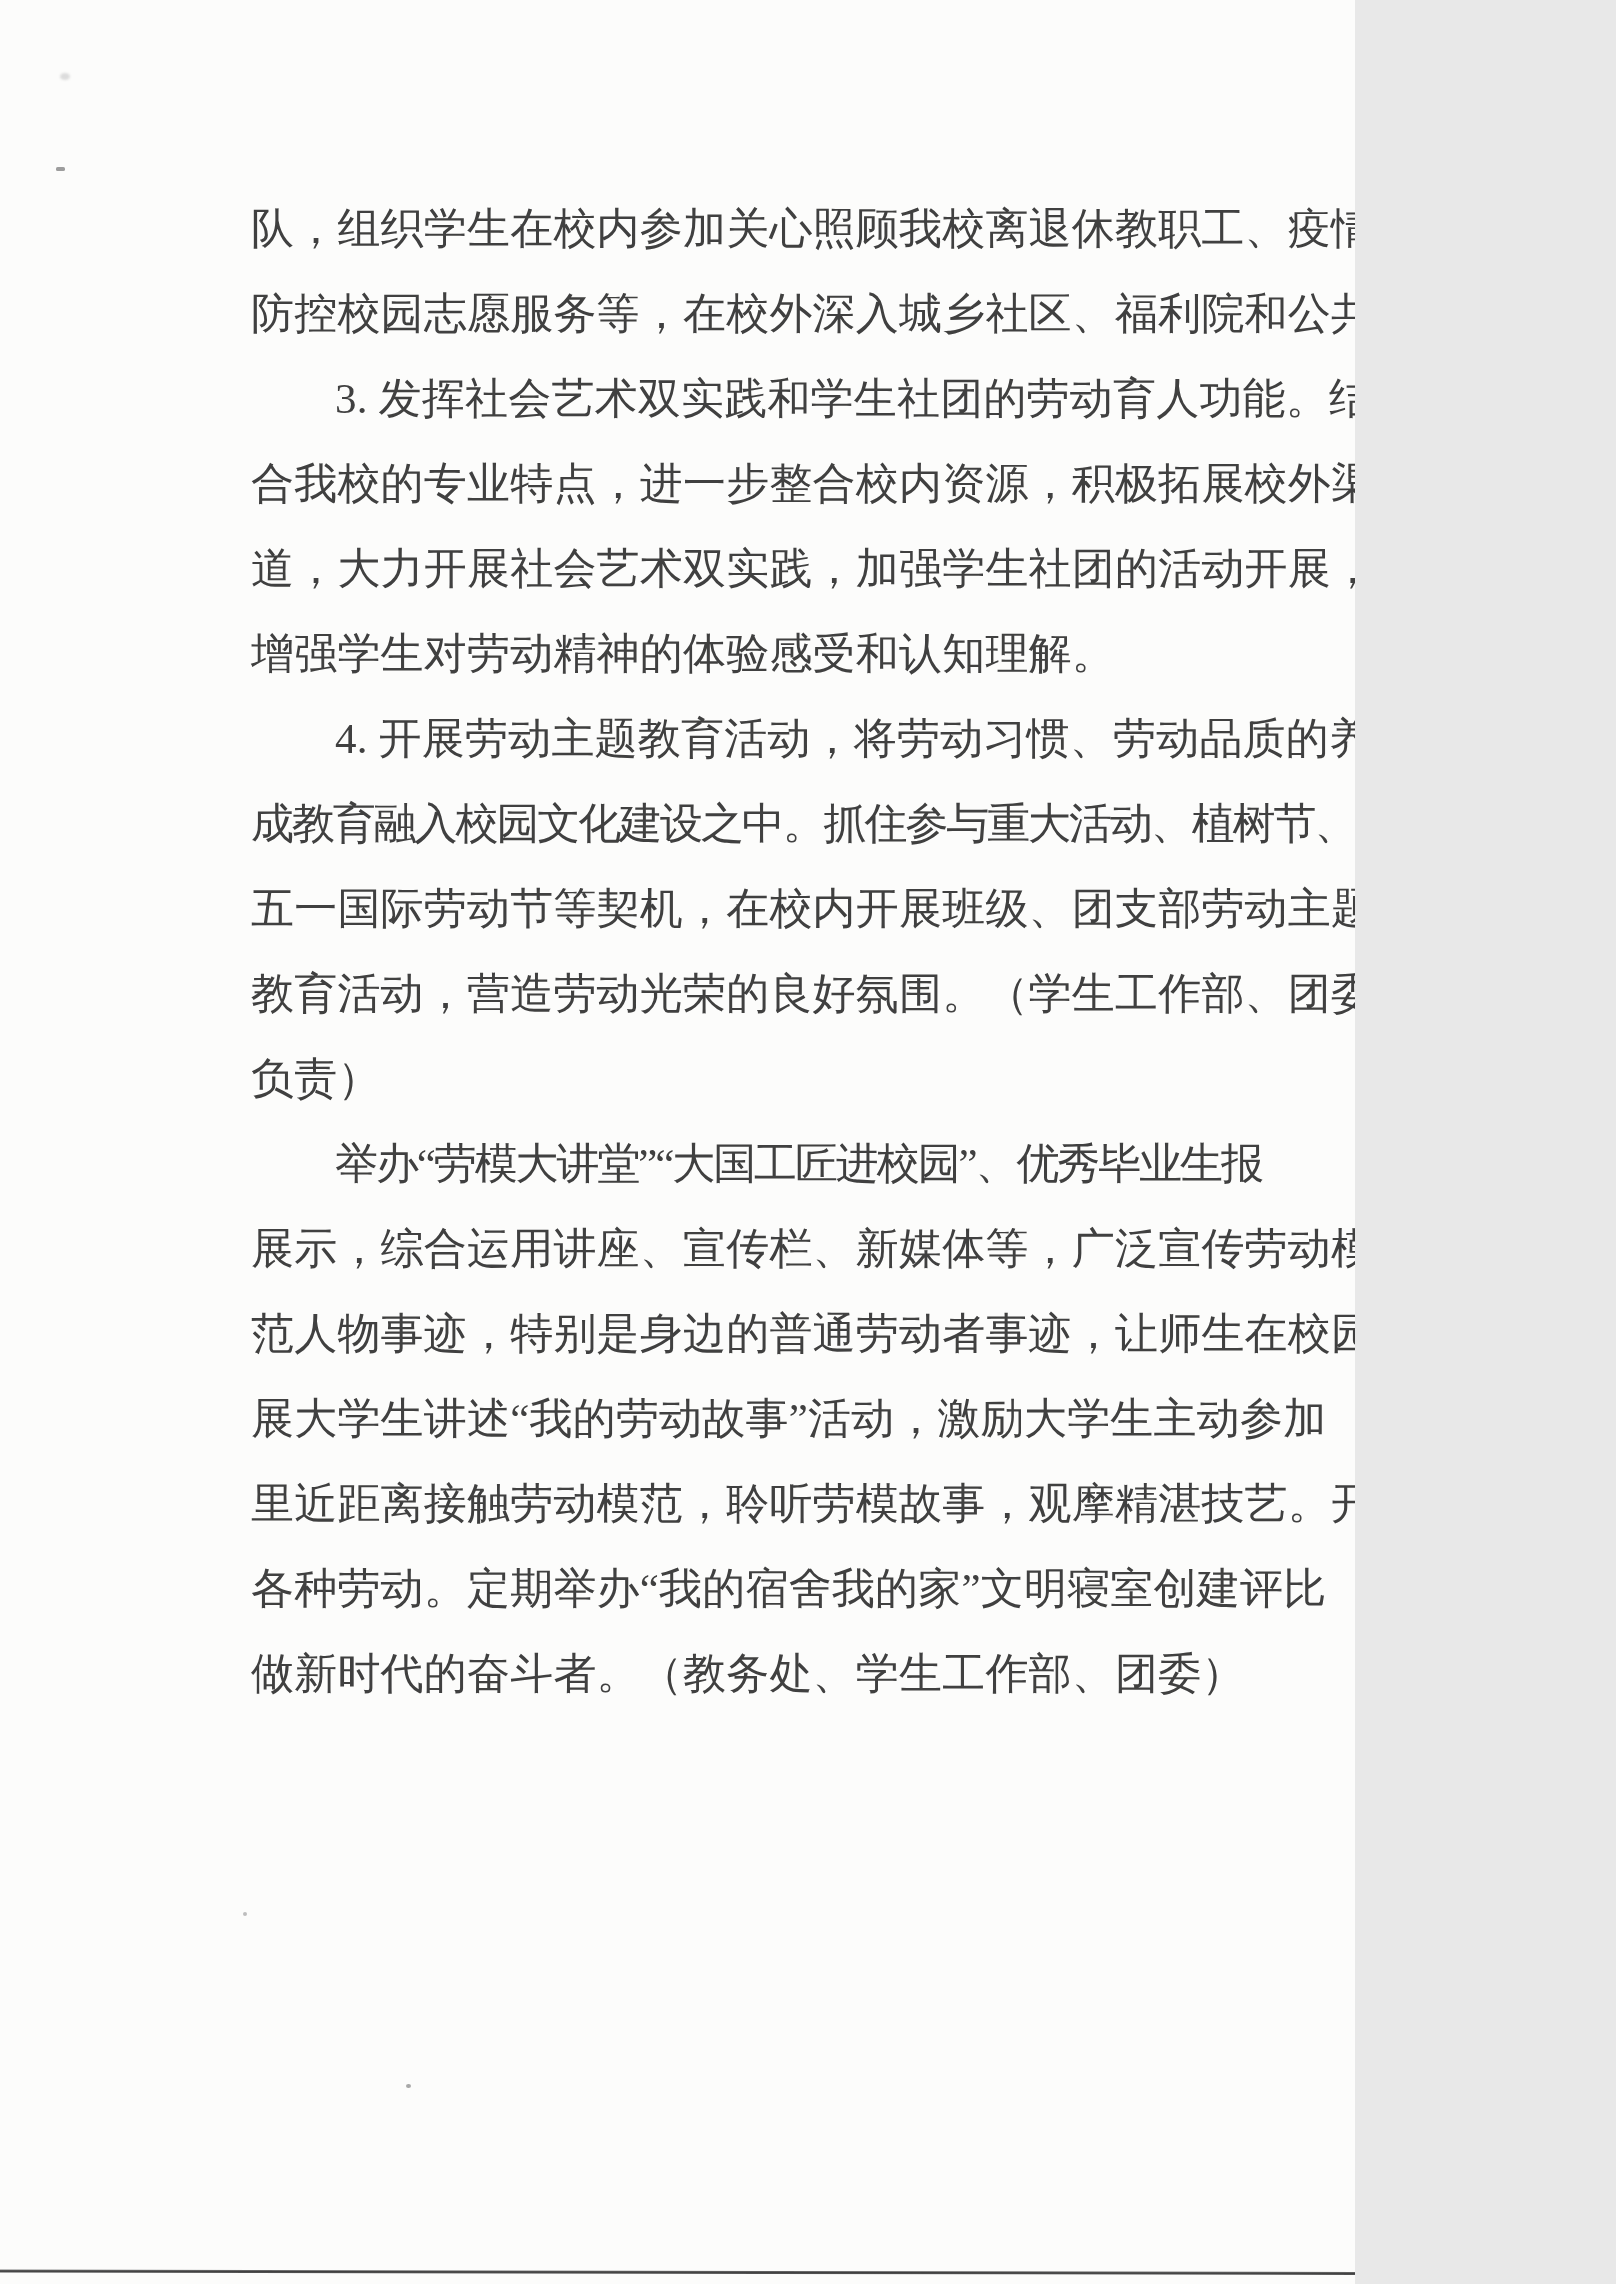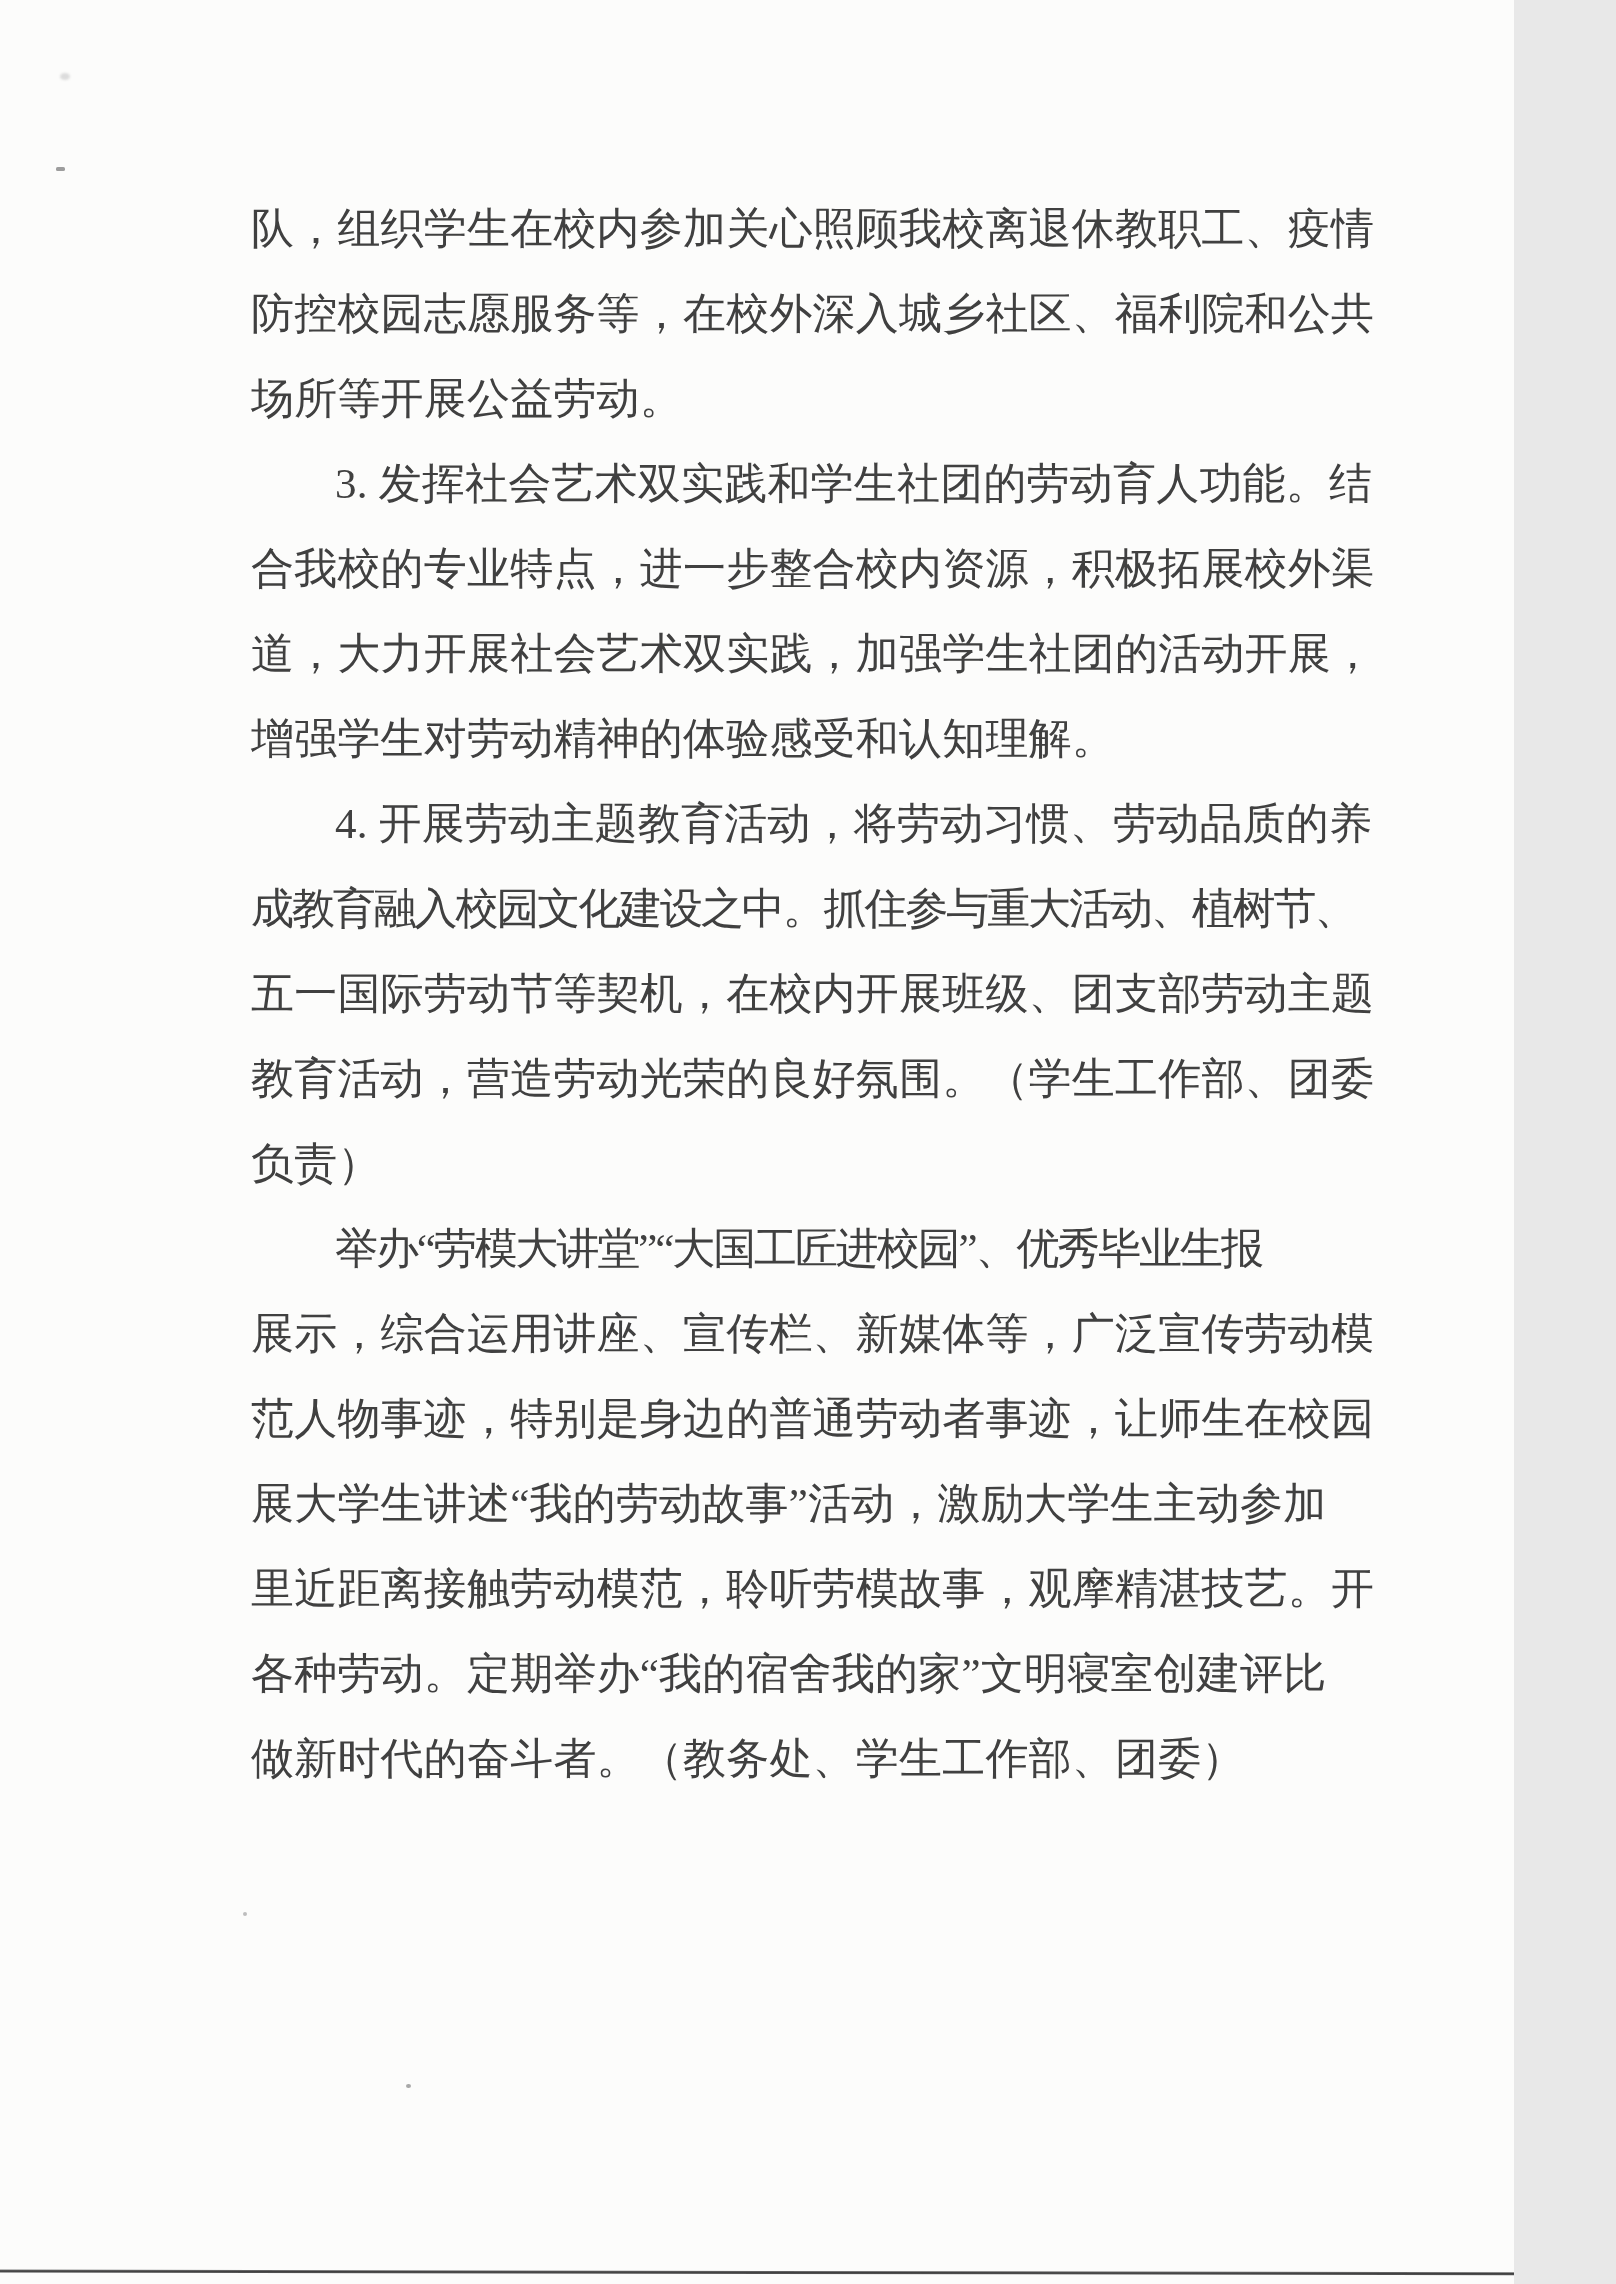--- a/index.html
+++ b/index.html
@@ -2,21 +2,21 @@
 <html style="font-size:12.6px"><head>
 <meta charset="utf-8">
 <style>
   html, body {
     margin: 0;
     padding: 0;
     background: #e8e8e8;
   }
   .page {
     position: relative;
-    width: 1514px;
+    width: 1355px;
     height: 2284px;
     background: #fcfcfb;
     overflow: hidden;
     font-family: "Liberation Serif", "DejaVu Serif", serif;
   }
   .text-block {
     position: absolute;
     left: 251px;
     top: 186px;
     width: 1118px;
@@ -64,21 +64,20 @@
 
   <div class="speck speck-1"></div>
   <div class="speck speck-2"></div>
   <div class="speck speck-3"></div>
   <div class="speck speck-4"></div>
   <div class="speck speck-5"></div>
 
   <div class="text-block">
     <div class="line">队，组织学生在校内参加关心照顾我校离退休教职工、疫情</div>
     <div class="line">防控校园志愿服务等，在校外深入城乡社区、福利院和公共</div>
-    <div class="line">场所等开展公益劳动。</div>
     <div class="line indent">3. 发挥社会艺术双实践和学生社团的劳动育人功能。结</div>
     <div class="line">合我校的专业特点，进一步整合校内资源，积极拓展校外渠</div>
     <div class="line">道，大力开展社会艺术双实践，加强学生社团的活动开展，</div>
     <div class="line">增强学生对劳动精神的体验感受和认知理解。</div>
     <div class="line indent">4. 开展劳动主题教育活动，将劳动习惯、劳动品质的养</div>
     <div class="line tight">成教育融入校园文化建设之中。抓住参与重大活动、植树节、</div>
     <div class="line">五一国际劳动节等契机，在校内开展班级、团支部劳动主题</div>
     <div class="line">教育活动，营造劳动光荣的良好氛围。（学生工作部、团委</div>
     <div class="line">负责）</div>
     <div class="line indent tight">举办“劳模大讲堂”“大国工匠进校园”、优秀毕业生报</div>

